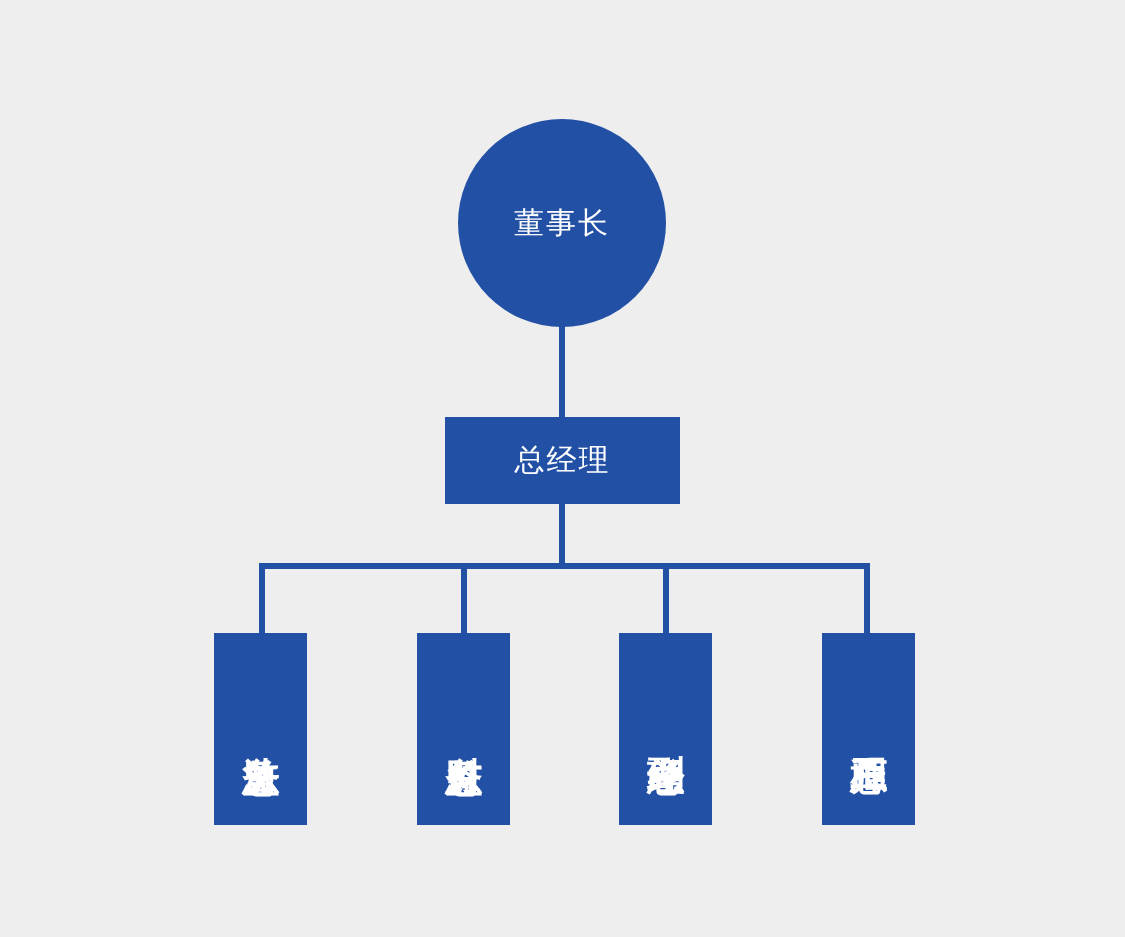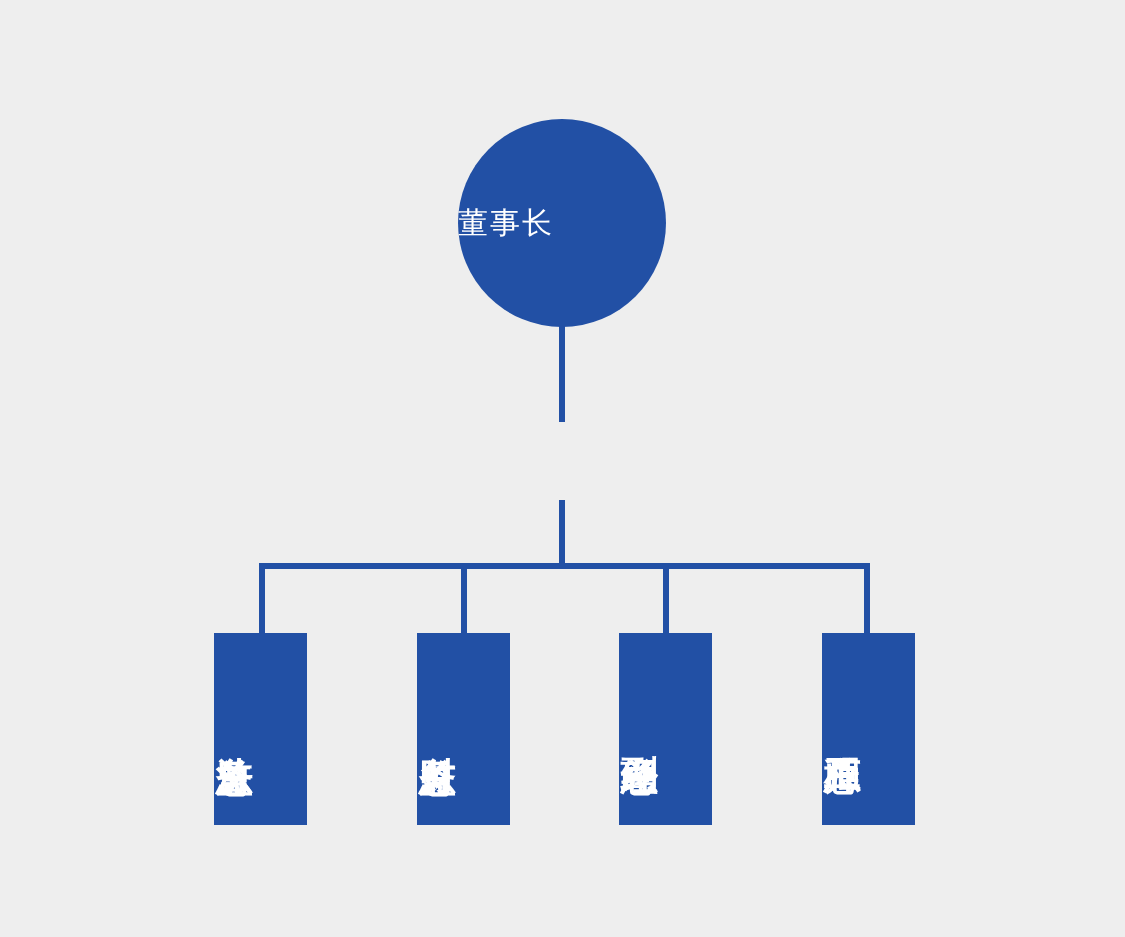--- a/index.html
+++ b/index.html
@@ -54,20 +54,21 @@
   .conn-drop-3 { left: 663px; }
   .conn-drop-4 { left: 864px; }
 
   
   .node {
     position: absolute;
     background: #2250a5;
     color: #ffffff;
     display: flex;
     align-items: center;
+    justify-content: center;
     box-sizing: border-box;
   }
 
   .node-root {
     left: 458px;
     top: 119px;
     width: 208px;
     height: 208px;
     border-radius: 50%;
   }
@@ -123,20 +124,23 @@
   <div class="connector conn-bus"></div>
   <div class="connector conn-drop conn-drop-1"></div>
   <div class="connector conn-drop conn-drop-2"></div>
   <div class="connector conn-drop conn-drop-3"></div>
   <div class="connector conn-drop conn-drop-4"></div>
 
   <div class="node node-root">
     <span class="node-label">董事长</span>
   </div>
 
+  <div class="node node-gm">
+    <span class="node-label">总经理</span>
+  </div>
 
   <div class="node node-leaf leaf-1">
     <span class="node-label">法务总监</span>
   </div>
 
   <div class="node node-leaf leaf-2">
     <span class="node-label">财务总监</span>
   </div>
 
   <div class="node node-leaf leaf-3">

